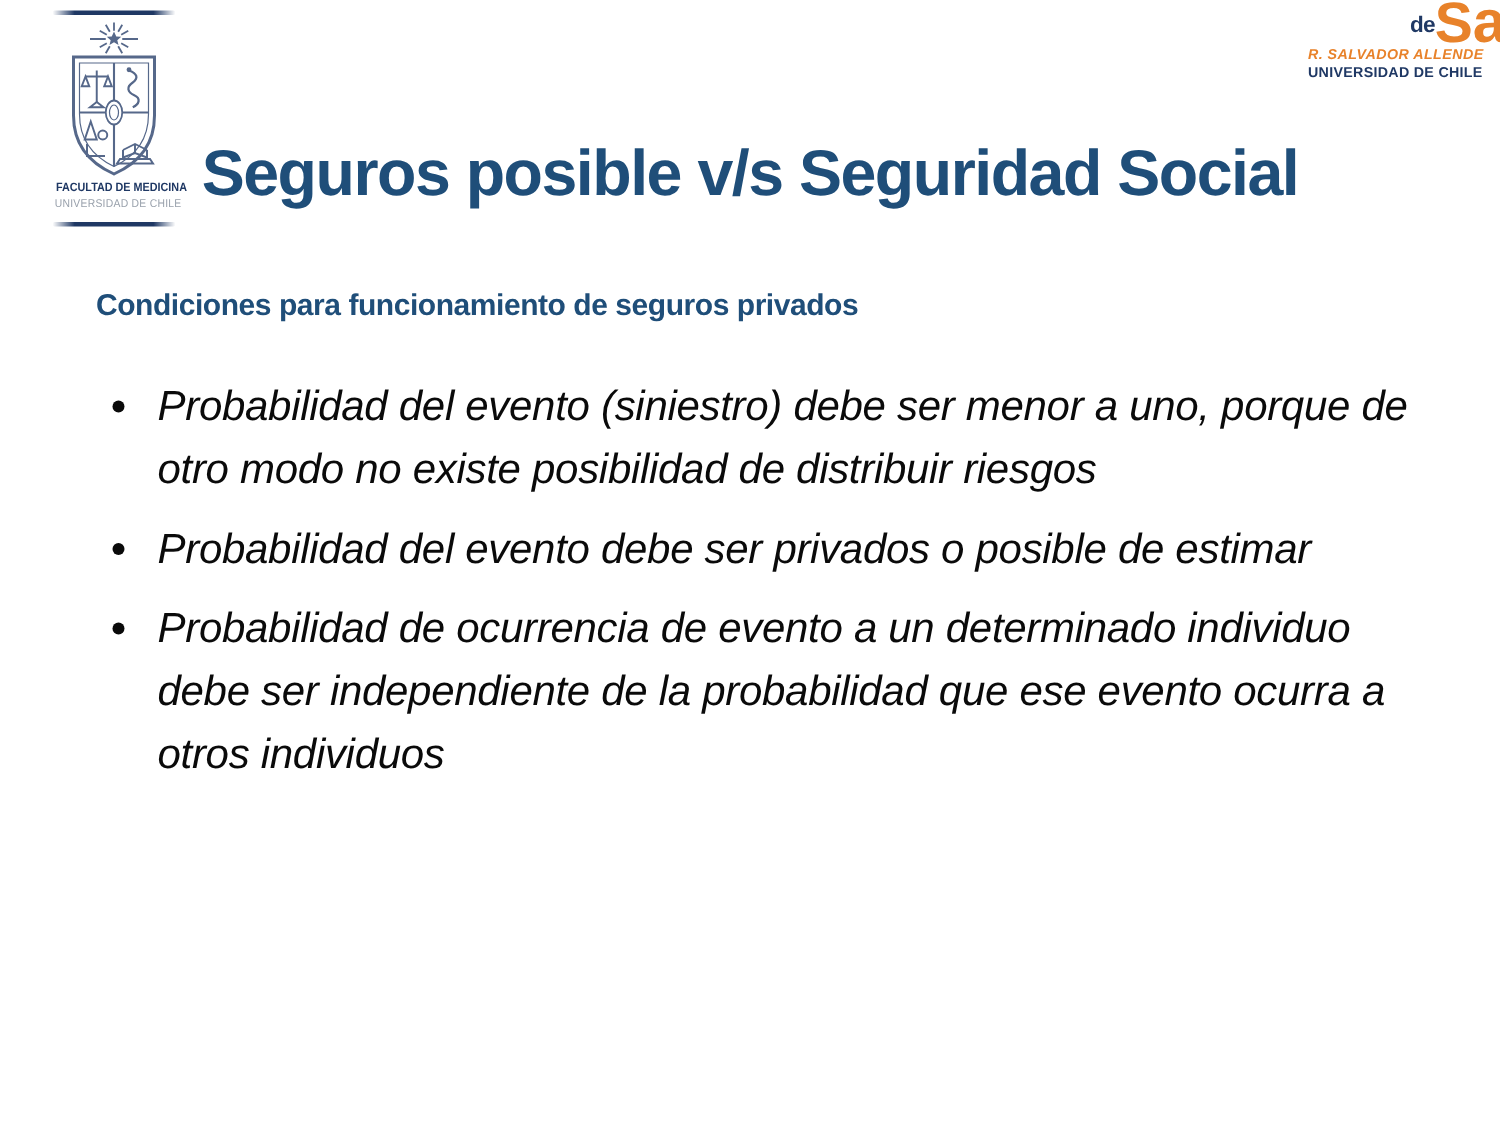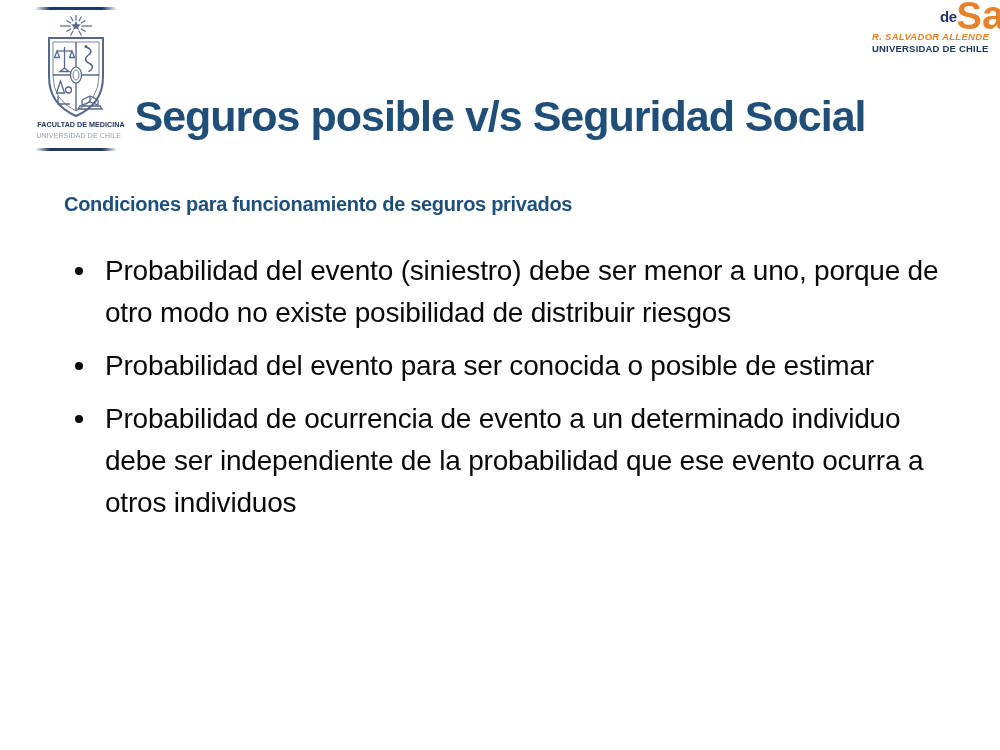--- a/index.html
+++ b/index.html
@@ -66,20 +66,21 @@
     position:absolute;left:64px;top:184px;
     font-size:20px;font-weight:700;letter-spacing:-0.3px;
     color:var(--title-blue);line-height:40px;
     white-space:nowrap;
   }
 
   
   .bullet-list{
     position:absolute;left:64px;top:250px;width:886px;
     list-style:none;
+    font-style:italic;
   }
   .bullet-list li{
     position:relative;
     padding-left:41px;
     margin-bottom:11px;
     font-size:28px;line-height:42px;letter-spacing:-0.2px;
     color:var(--body-text);
   }
   .bullet-list li::before{
     content:"";
@@ -160,17 +161,17 @@
   <div class="esp-logo">
     <div class="row esp-row2"><span class="esp-de">de</span><span class="esp-big-orange">S</span><span class="esp-orange">alud</span></div>
     <div class="esp-row4">R. SALVADOR ALLENDE</div>
     <div class="esp-row5">UNIVERSIDAD DE CHILE</div>
   </div>
 
   <h2 class="slide-subtitle">Condiciones para funcionamiento de seguros privados</h2>
 
   <ul class="bullet-list">
     <li>Probabilidad del evento (siniestro) debe ser menor a uno, porque de otro modo no existe posibilidad de distribuir riesgos</li>
-    <li>Probabilidad del evento para ser conocida o posible de estimar</li>
+    <li>Probabilidad del evento debe ser privados o posible de estimar</li>
     <li>Probabilidad de ocurrencia de evento a un determinado individuo debe ser independiente de la probabilidad que ese evento ocurra a otros individuos</li>
   </ul>
 
 </div>
 
 </body></html>

